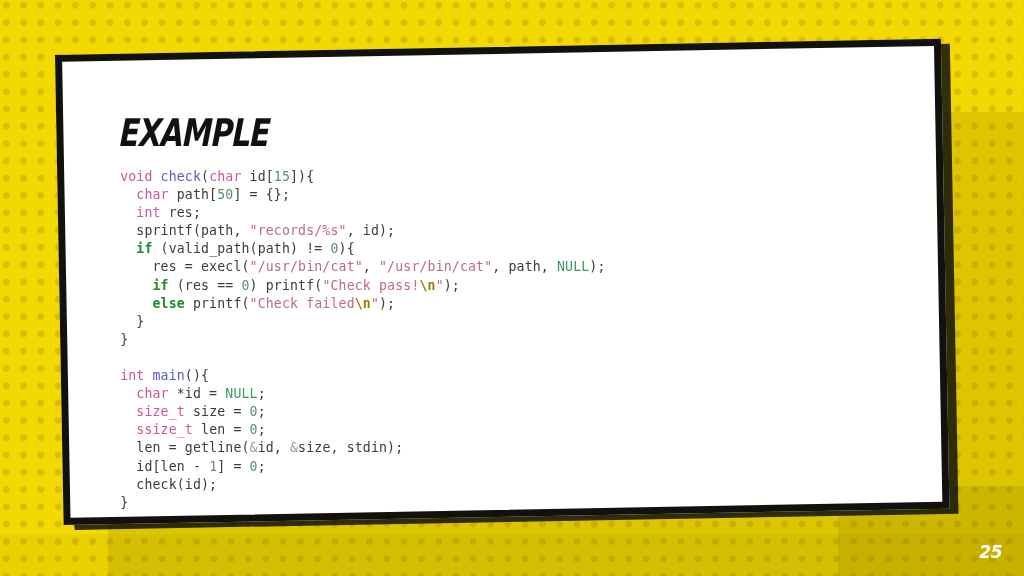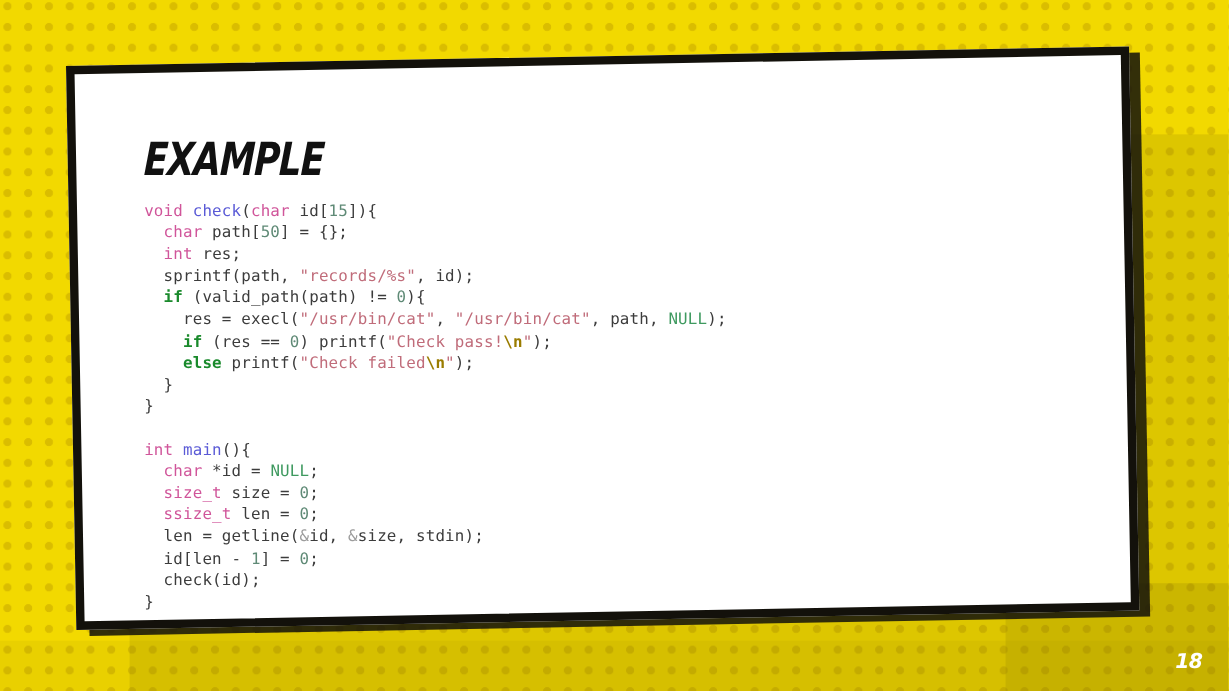--- a/index.html
+++ b/index.html
@@ -163,15 +163,15 @@
   <div id="card">
     <div id="card-inner">
 
       <div id="title">EXAMPLE</div>
 
       <div id="code"><span class="ln"><span class="kw-type">void</span><span class="plain"> </span><span class="fn">check</span><span class="plain">(</span><span class="kw-type">char</span><span class="plain"> id[</span><span class="num">15</span><span class="plain">]){</span></span><span class="ln"><span class="plain">  </span><span class="kw-type">char</span><span class="plain"> path[</span><span class="num">50</span><span class="plain">] = {};</span></span><span class="ln"><span class="plain">  </span><span class="kw-type">int</span><span class="plain"> res;</span></span><span class="ln"><span class="plain">  sprintf(path, </span><span class="str">"records/%s"</span><span class="plain">, id);</span></span><span class="ln"><span class="plain">  </span><span class="kw-ctl">if</span><span class="plain"> (valid_path(path) != </span><span class="num">0</span><span class="plain">){</span></span><span class="ln"><span class="plain">    res = execl(</span><span class="str">"/usr/bin/cat"</span><span class="plain">, </span><span class="str">"/usr/bin/cat"</span><span class="plain">, path, </span><span class="constant">NULL</span><span class="plain">);</span></span><span class="ln"><span class="plain">    </span><span class="kw-ctl">if</span><span class="plain"> (res == </span><span class="num">0</span><span class="plain">) printf(</span><span class="str">"Check pass!</span><span class="esc">\n</span><span class="str">"</span><span class="plain">);</span></span><span class="ln"><span class="plain">    </span><span class="kw-ctl">else</span><span class="plain"> printf(</span><span class="str">"Check failed</span><span class="esc">\n</span><span class="str">"</span><span class="plain">);</span></span><span class="ln"><span class="plain">  }</span></span><span class="ln"><span class="plain">}</span></span><span class="ln blank"> </span><span class="ln"><span class="kw-type">int</span><span class="plain"> </span><span class="fn">main</span><span class="plain">(){</span></span><span class="ln"><span class="plain">  </span><span class="kw-type">char</span><span class="plain"> *id = </span><span class="constant">NULL</span><span class="plain">;</span></span><span class="ln"><span class="plain">  </span><span class="kw-type">size_t</span><span class="plain"> size = </span><span class="num">0</span><span class="plain">;</span></span><span class="ln"><span class="plain">  </span><span class="kw-type">ssize_t</span><span class="plain"> len = </span><span class="num">0</span><span class="plain">;</span></span><span class="ln"><span class="plain">  len = getline(</span><span class="amp">&amp;</span><span class="plain">id, </span><span class="amp">&amp;</span><span class="plain">size, stdin);</span></span><span class="ln"><span class="plain">  id[len - </span><span class="num">1</span><span class="plain">] = </span><span class="num">0</span><span class="plain">;</span></span><span class="ln"><span class="plain">  check(id);</span></span><span class="ln"><span class="plain">}</span></span></div>
 
     </div>
   </div>
 
-  <div id="page-num">18</div>
+  <div id="page-num">25</div>
 
 </div>
 
 </body></html>

